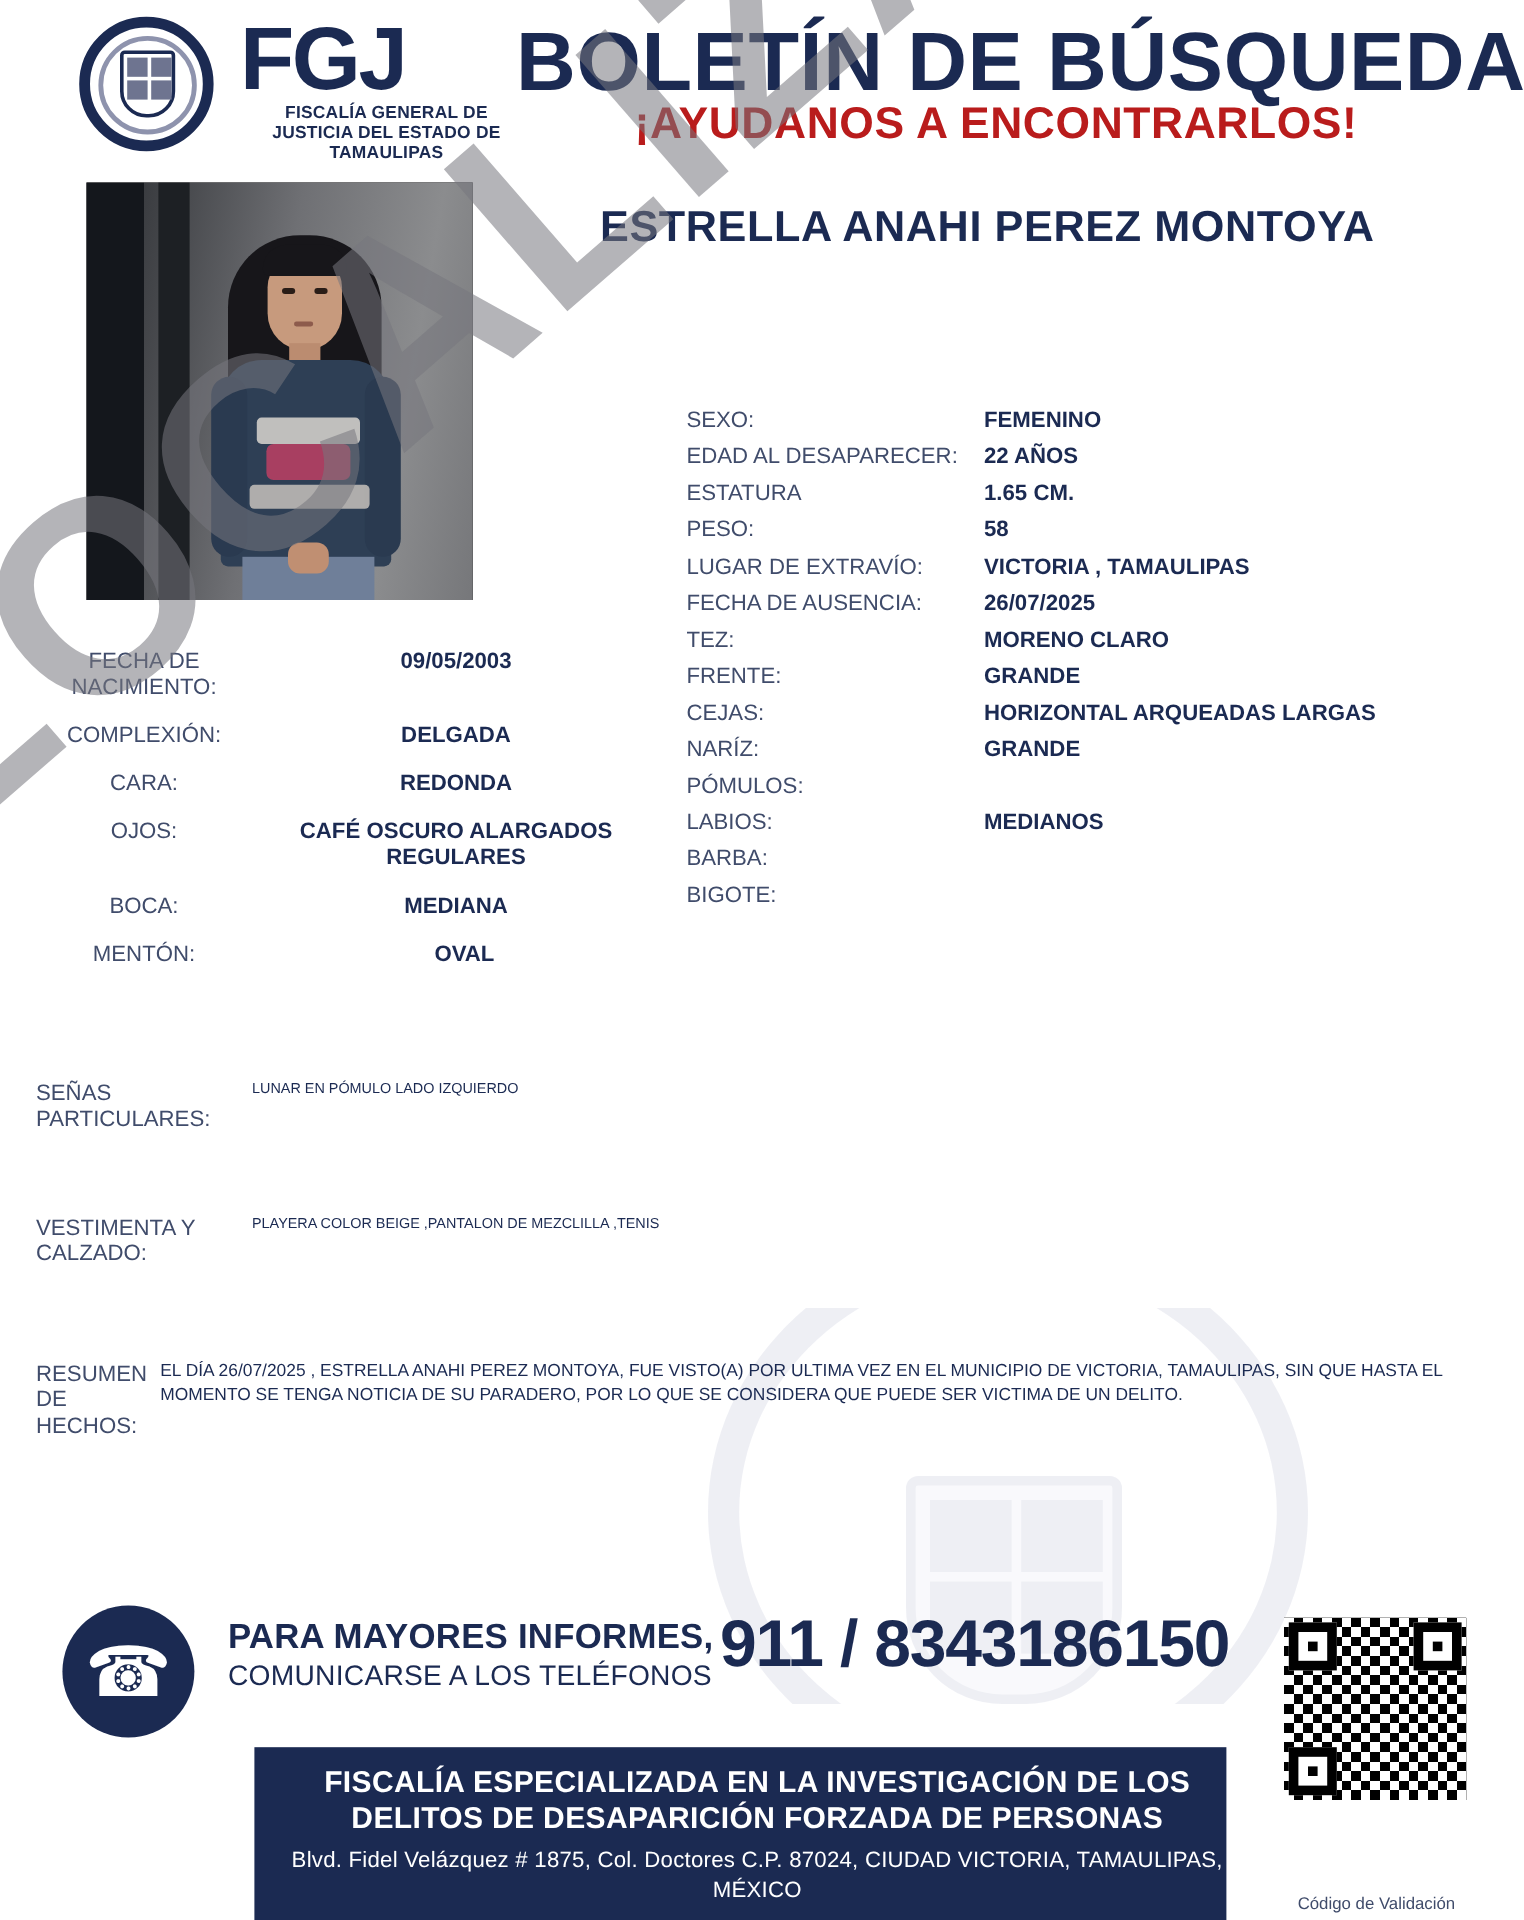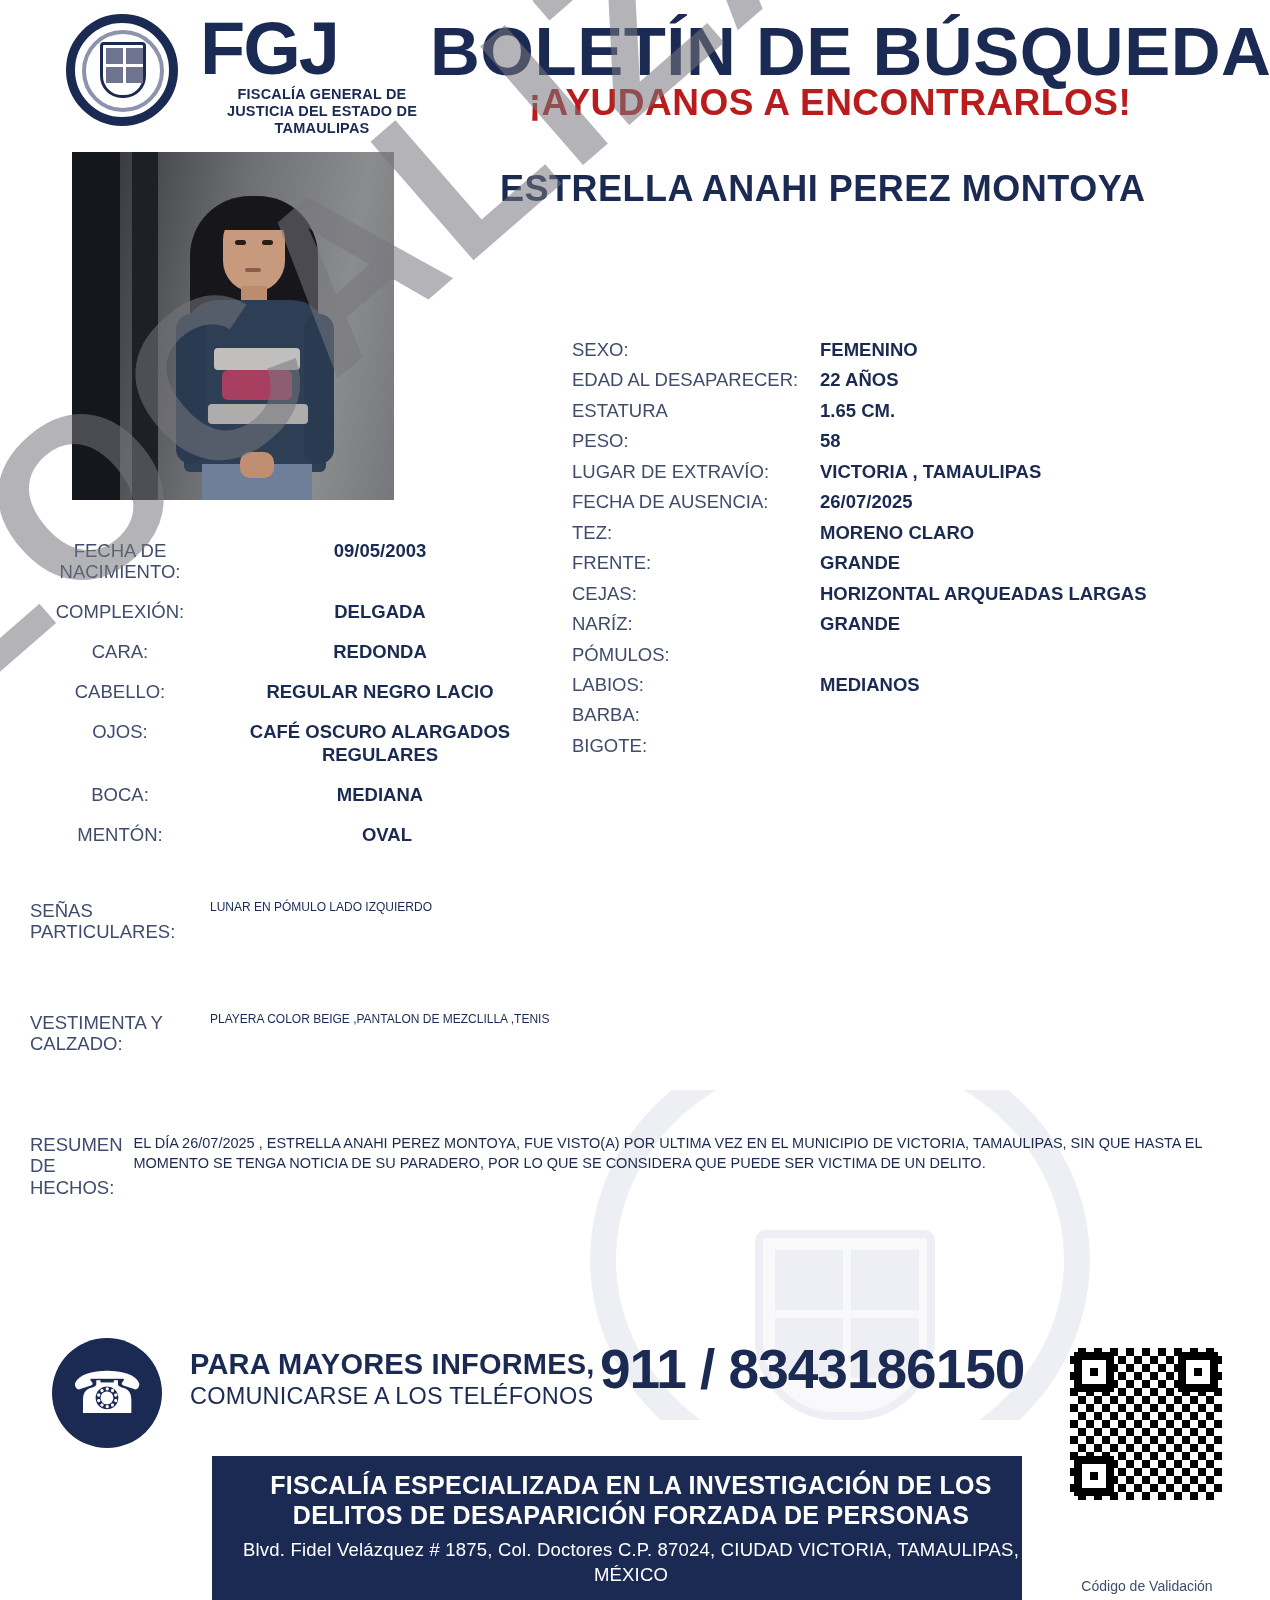--- a/index.html
+++ b/index.html
@@ -484,24 +484,20 @@
   </div>
   <div class="row">
     <div class="lbl">COMPLEXIÓN:</div>
     <div class="val">DELGADA</div>
   </div>
   <div class="row">
     <div class="lbl">CARA:</div>
     <div class="val">REDONDA</div>
   </div>
   <div class="row">
-    <div class="lbl">CABELLO:</div>
-    <div class="val">REGULAR NEGRO LACIO</div>
-  </div>
-  <div class="row">
     <div class="lbl">OJOS:</div>
     <div class="val">CAFÉ OSCURO ALARGADOS REGULARES</div>
   </div>
   <div class="row">
     <div class="lbl">BOCA:</div>
     <div class="val">MEDIANA</div>
   </div>
   <div class="row">
     <div class="lbl">MENTÓN:</div>
     <div class="val" style="padding-left:14px;">OVAL</div>

